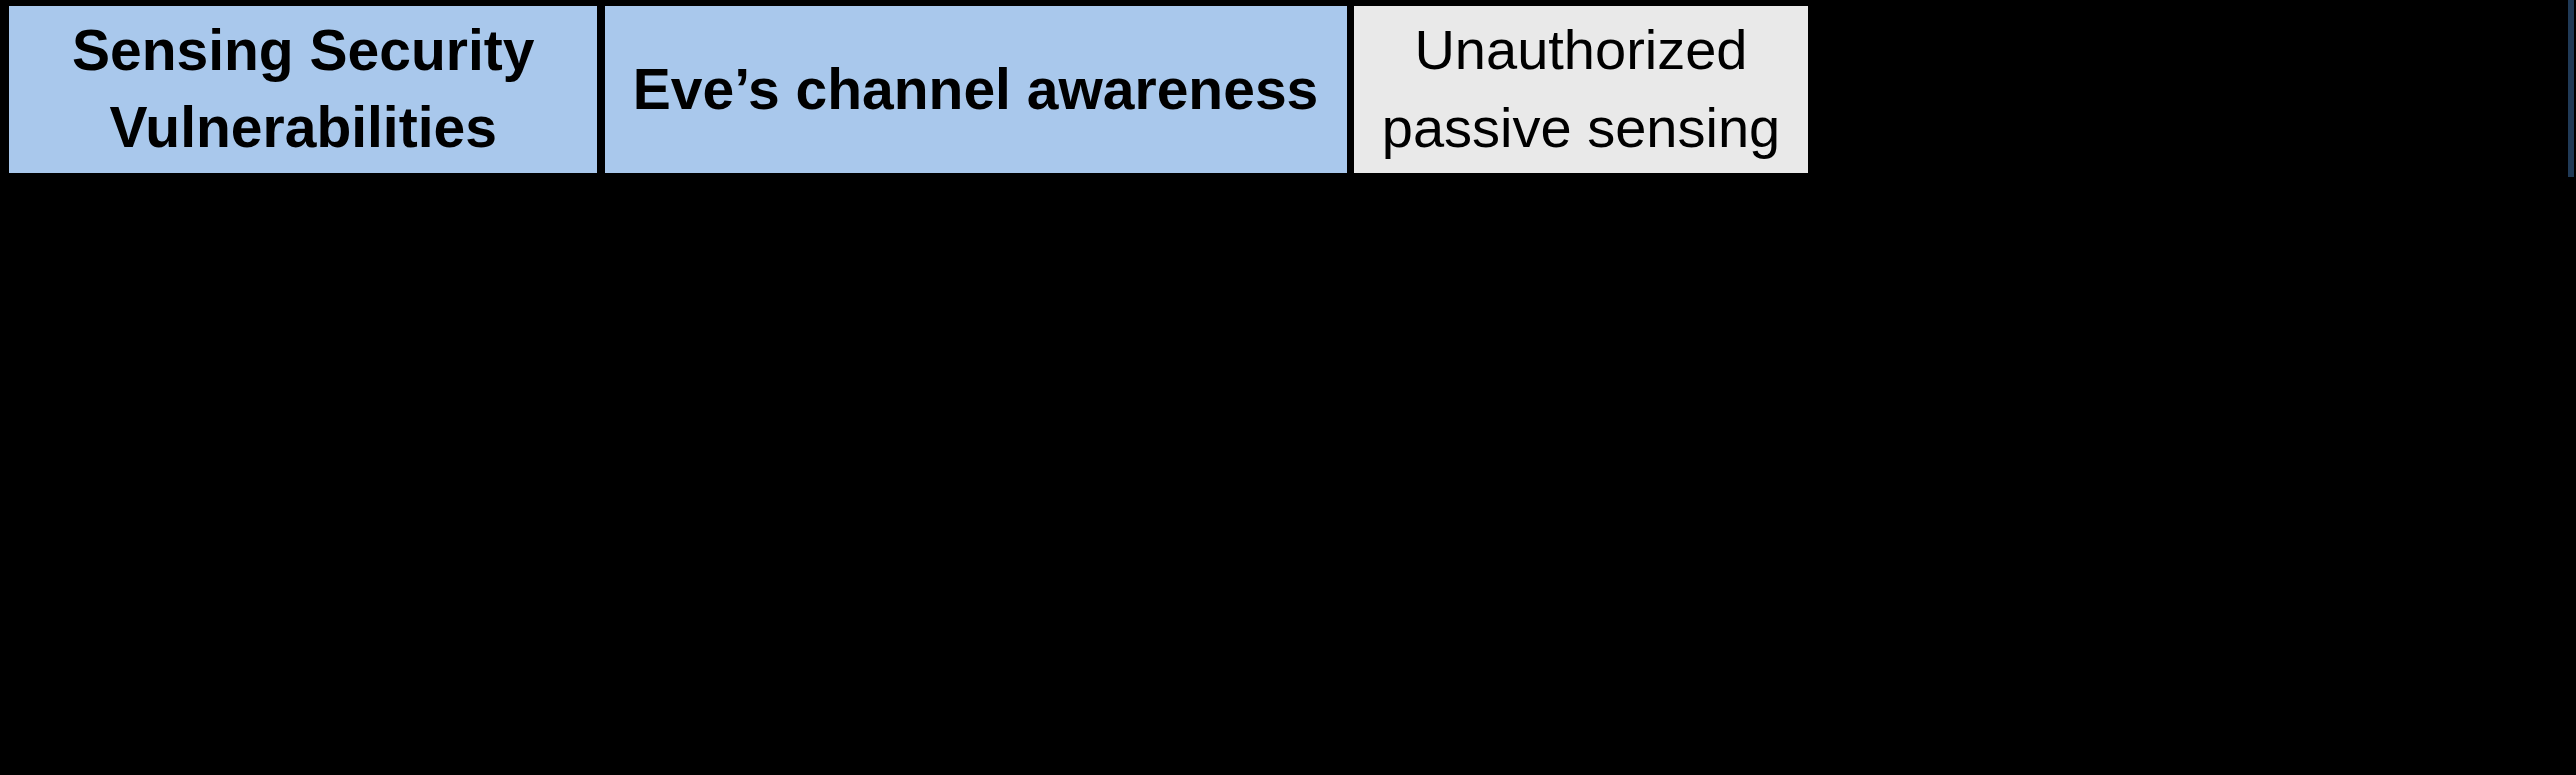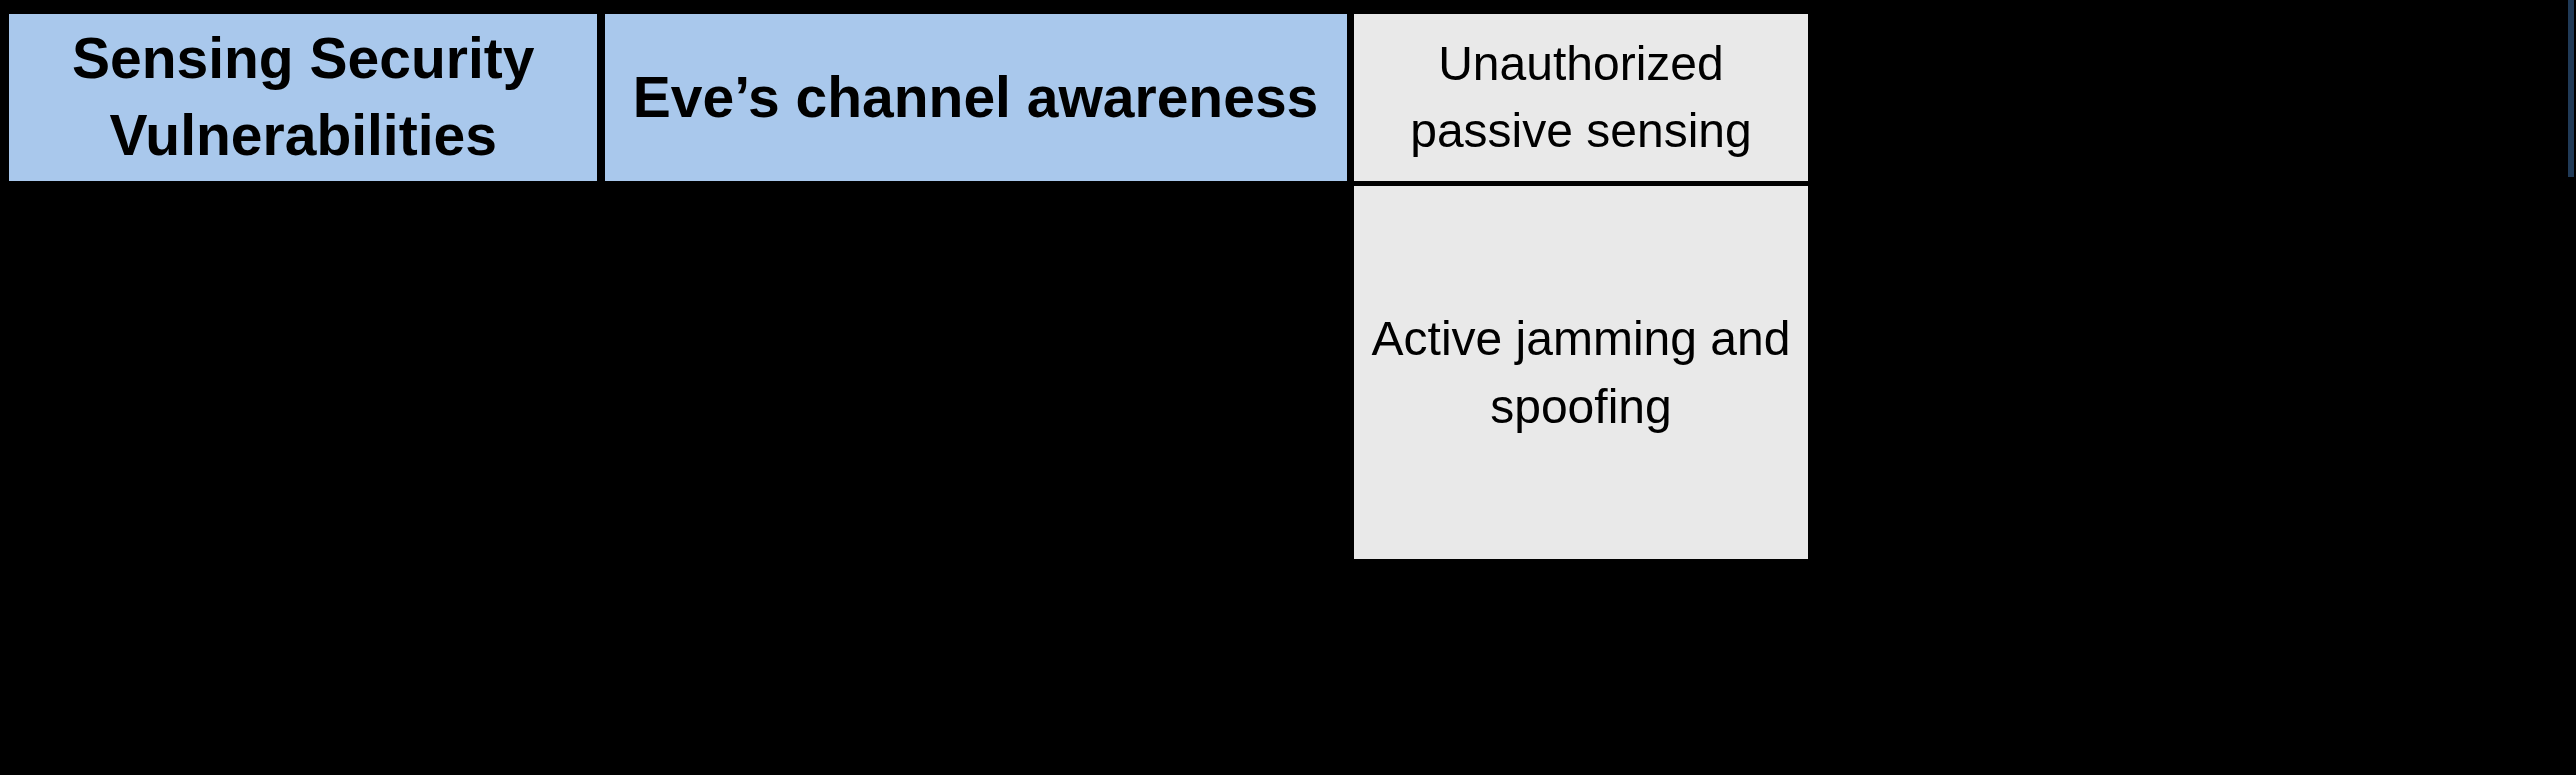--- a/index.html
+++ b/index.html
@@ -16,41 +16,40 @@
   }
   .table {
     position: absolute;
     left: 9.2px; top: 5.5px;
     display: grid;
     grid-template-columns: 588px 742px 454px 756px;
     grid-template-rows: 167px 373px 197px;
     column-gap: 7.4px;
     row-gap: 5.5px;
     background: #000000;
-    margin-top: 8px;
   }
   .cell {
     display: flex;
     align-items: center;
     justify-content: center;
     text-align: center;
     color: #000000;
   }
   .th {
     background: #a9c8ec;
     font-weight: bold;
     font-size: 57px;
     line-height: 1.35;
     padding: 0 22px;
   }
   .th.c3 { padding: 0 13px; }
   .td-gray {
     background: #e9e9e9;
     font-weight: normal;
-    font-size: 48px;
+    font-size: 56px;
     line-height: 1.4;
     padding: 0 16.6px;
   }
   .td-black {
     background: #000000;
   }
   .wrap-narrow {
     display: inline-block;
     max-width: 462px;
   }
@@ -74,23 +73,20 @@
       <span>Eve’s channel awareness</span>
     </div>
 
     <div class="cell td-gray">
       <span class="wrap-narrow">Unauthorized passive sensing</span>
     </div>
     <div class="cell td-black"></div>
     <div class="cell td-black"></div>
     <div class="cell td-black"></div>
 
-    <div class="cell td-gray">
-      <span class="wrap-narrow">Active jamming and spoofing</span>
-    </div>
     <div class="cell td-black"></div>
     <div class="cell td-black"></div>
     <div class="cell td-black"></div>
 
   </div>
 
   <div class="right-edge-line"></div>
 </div>
 
 

